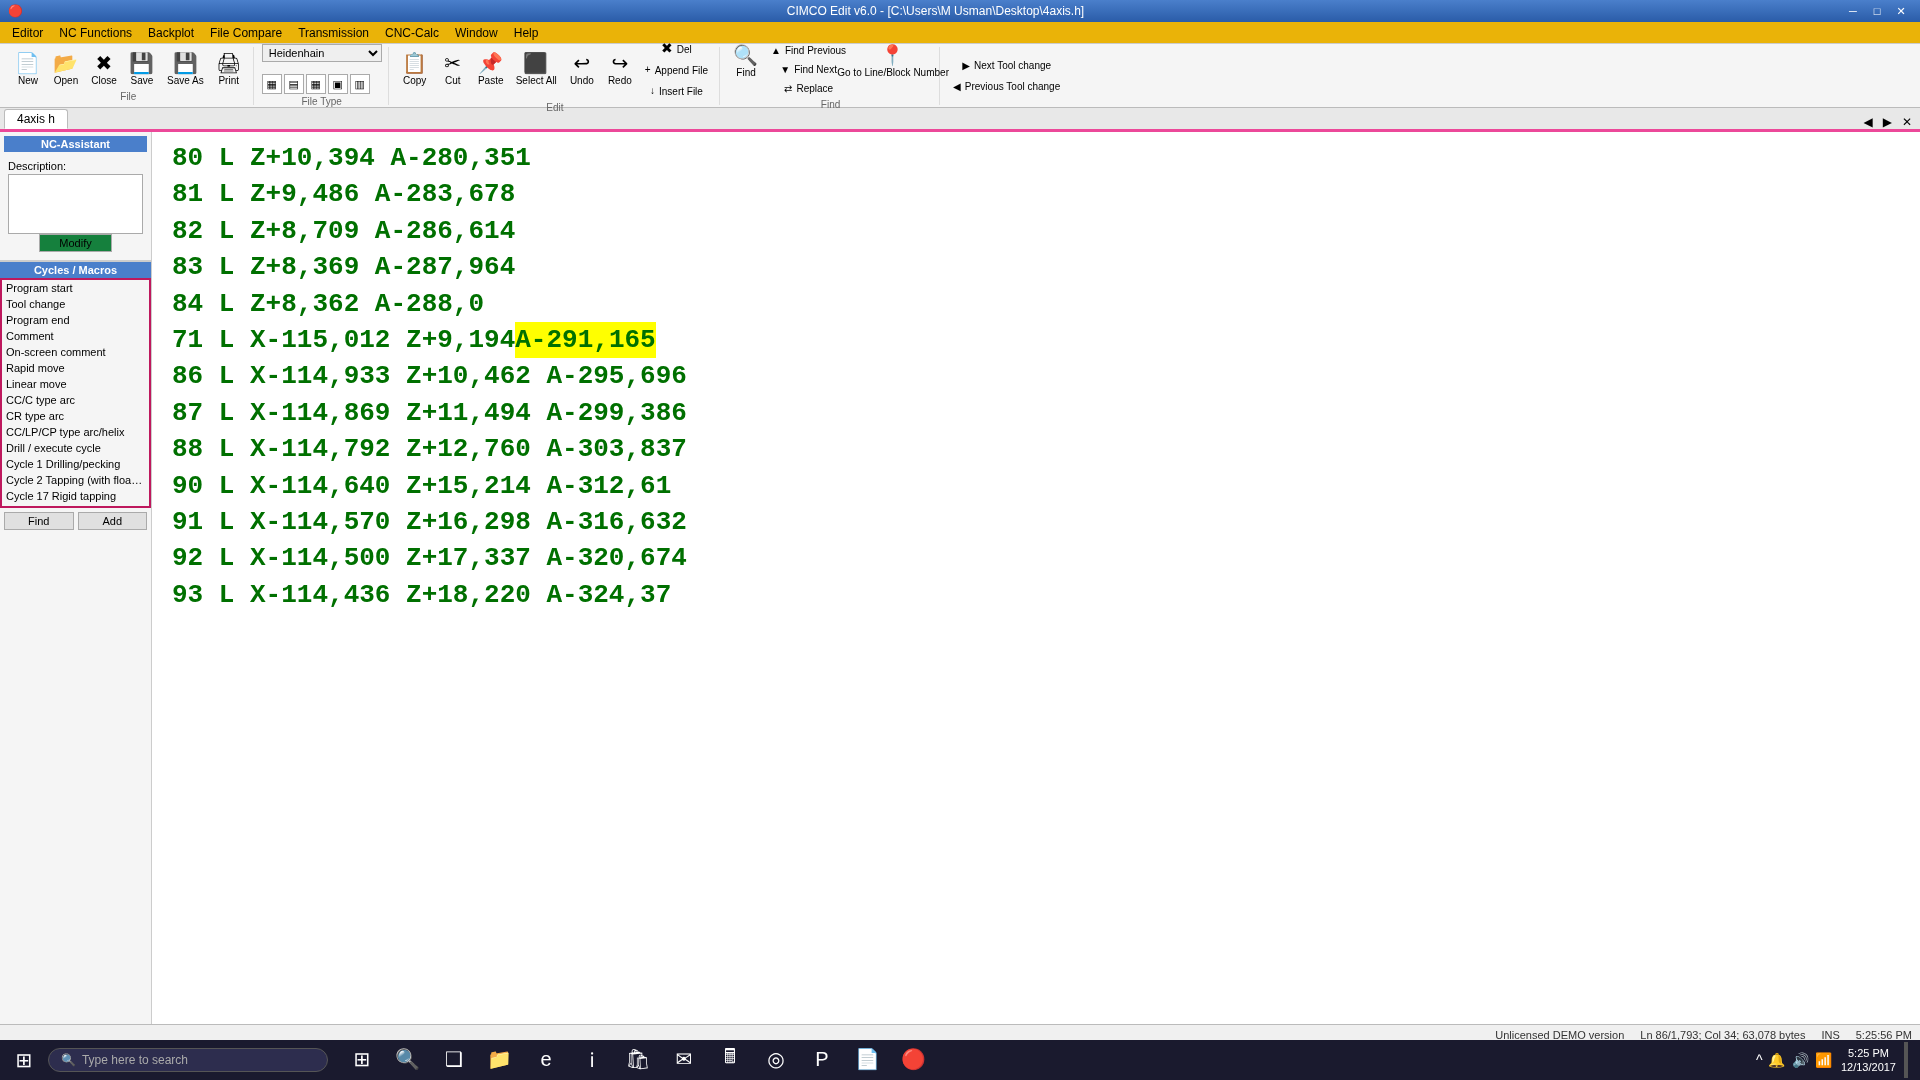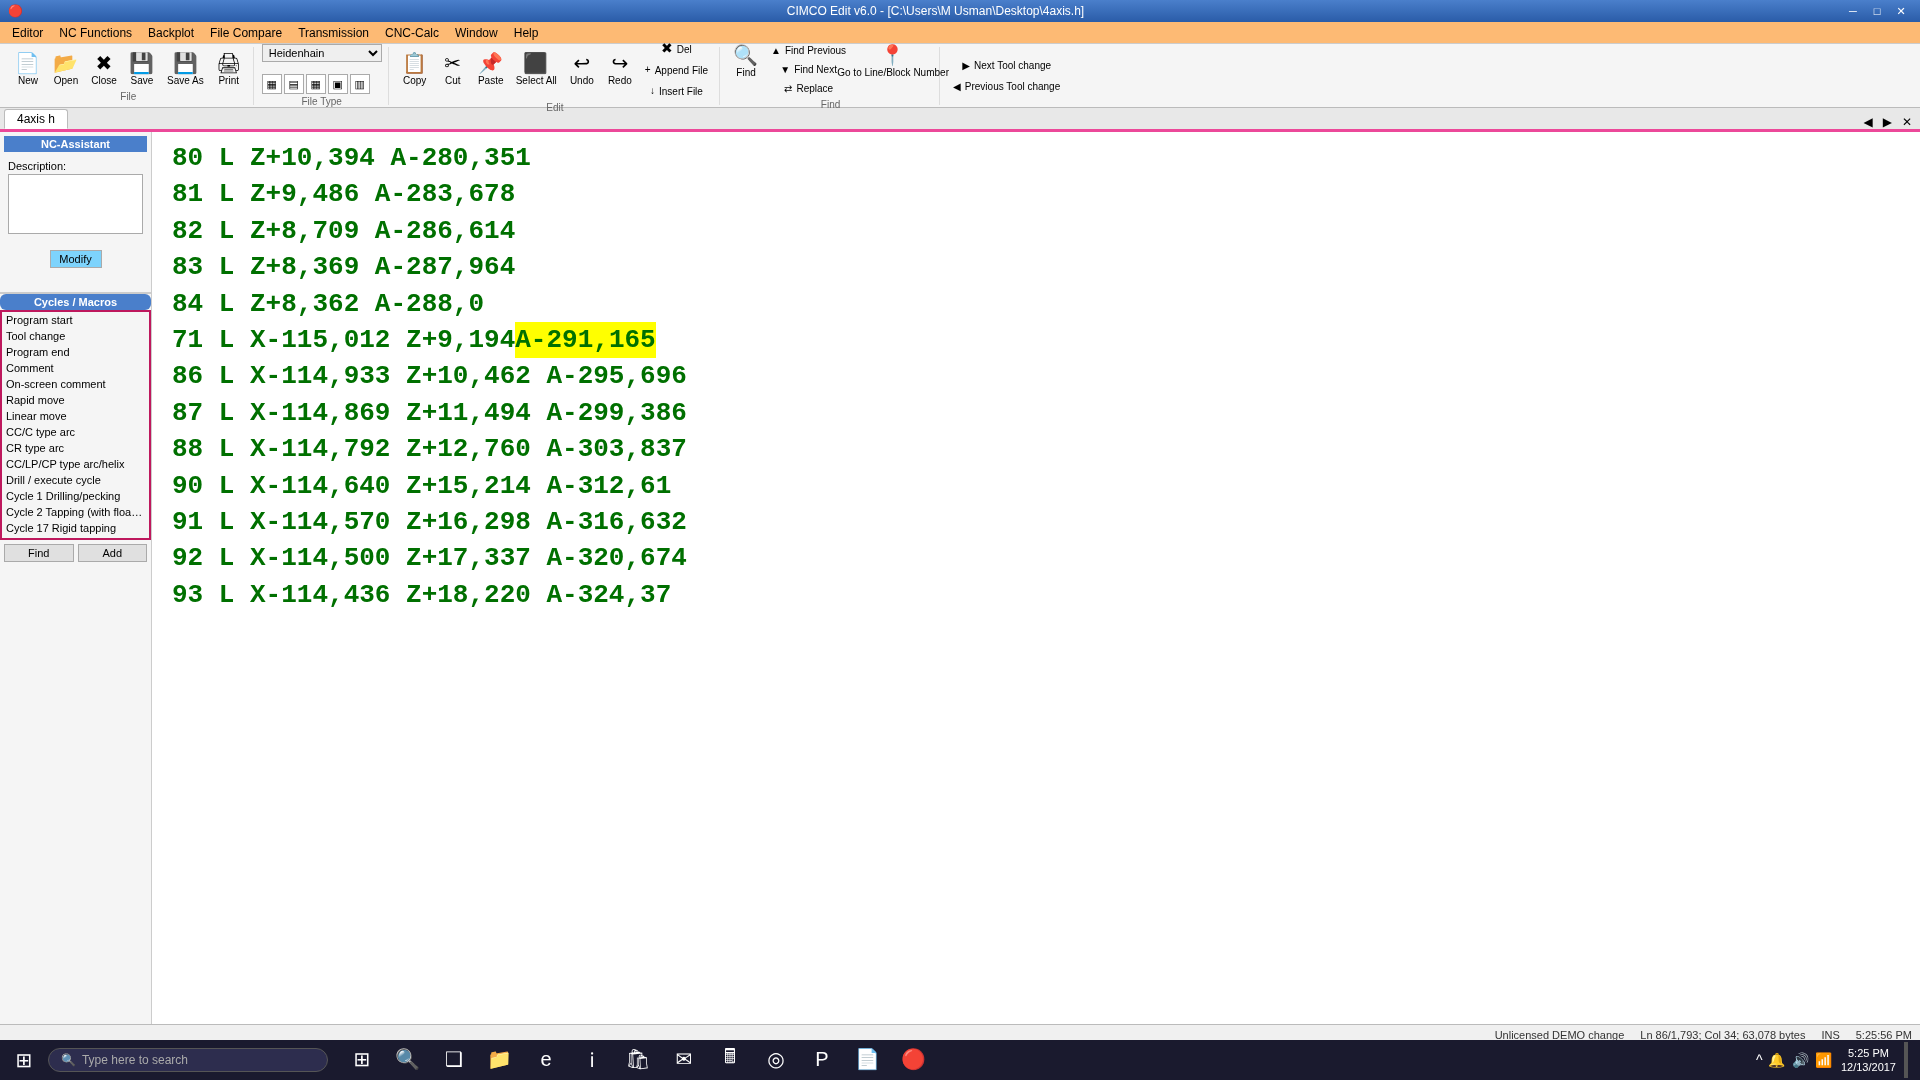--- a/index.html
+++ b/index.html
@@ -19,21 +19,21 @@
     #title-bar .title { flex: 1; text-align: center; font-size: 12px; }
     #title-bar .win-controls { display: flex; gap: 2px; }
     #title-bar .win-btn {
       width: 22px; height: 18px; background: transparent; border: none;
       color: white; cursor: pointer; font-size: 11px; display: flex; align-items: center; justify-content: center;
     }
     #title-bar .logo { margin-right: 6px; }
 
     
     #menu-bar {
-      background: #fdba74;
+      background: #eab308;
       height: 22px;
       display: flex;
       align-items: center;
       padding: 0 4px;
       border-bottom: 1px solid #ccc;
       font-size: 12px;
     }
     .menu-item {
       padding: 2px 8px;
       cursor: pointer;
@@ -170,40 +170,39 @@
       font-size: 11px;
       resize: none;
     }
     #nc-assistant-content {
       padding: 4px;
       flex: 1;
       display: flex;
       flex-direction: column;
     }
     .modify-btn {
-      width: 52px;
-      margin: 16px auto;
+      width: 73px;
+      margin: 0 auto;
       padding: 2px 8px;
-      background: #7dd3fc;
+      background: #15803d;
       border: 1px solid #aaa;
       cursor: pointer;
       font-size: 11px;
       display: block;
     }
     #cycles-macros {
       border-top: 1px solid #ccc;
     }
     .cycles-title {
       background: #4a7fcb;
       color: white;
       text-align: center;
       padding: 2px 4px;
       font-size: 11px;
       font-weight: bold;
-      border-radius: 6px;
     }
     .cycles-list {
       height: 230px;
       overflow-y: auto;
       border: 2px solid #be185d;
     }
     .cycle-item {
       padding: 2px 4px;
       font-size: 11px;
       cursor: pointer;
@@ -568,21 +567,21 @@
       <div class="code-line">
         <span>92 L X-114,500 Z+17,337 A-320,674</span>
       </div>
       <div class="code-line">
         <span>93 L X-114,436 Z+18,220 A-324,37</span>
       </div>
     </div>
 </div>
 
 <div id="status-bar">
-  <span>Unlicensed DEMO change</span>
+  <span>Unlicensed DEMO version</span>
   <span>Ln 86/1,793; Col 34; 63,078 bytes</span>
   <span>INS</span>
   <span>5:25:56 PM</span>
 </div>
 
 <div id="taskbar">
   <button id="start-btn">⊞</button>
   <div id="search-box">
     <span>🔍</span>
     <input type="text" placeholder="Type here to search" style="">

